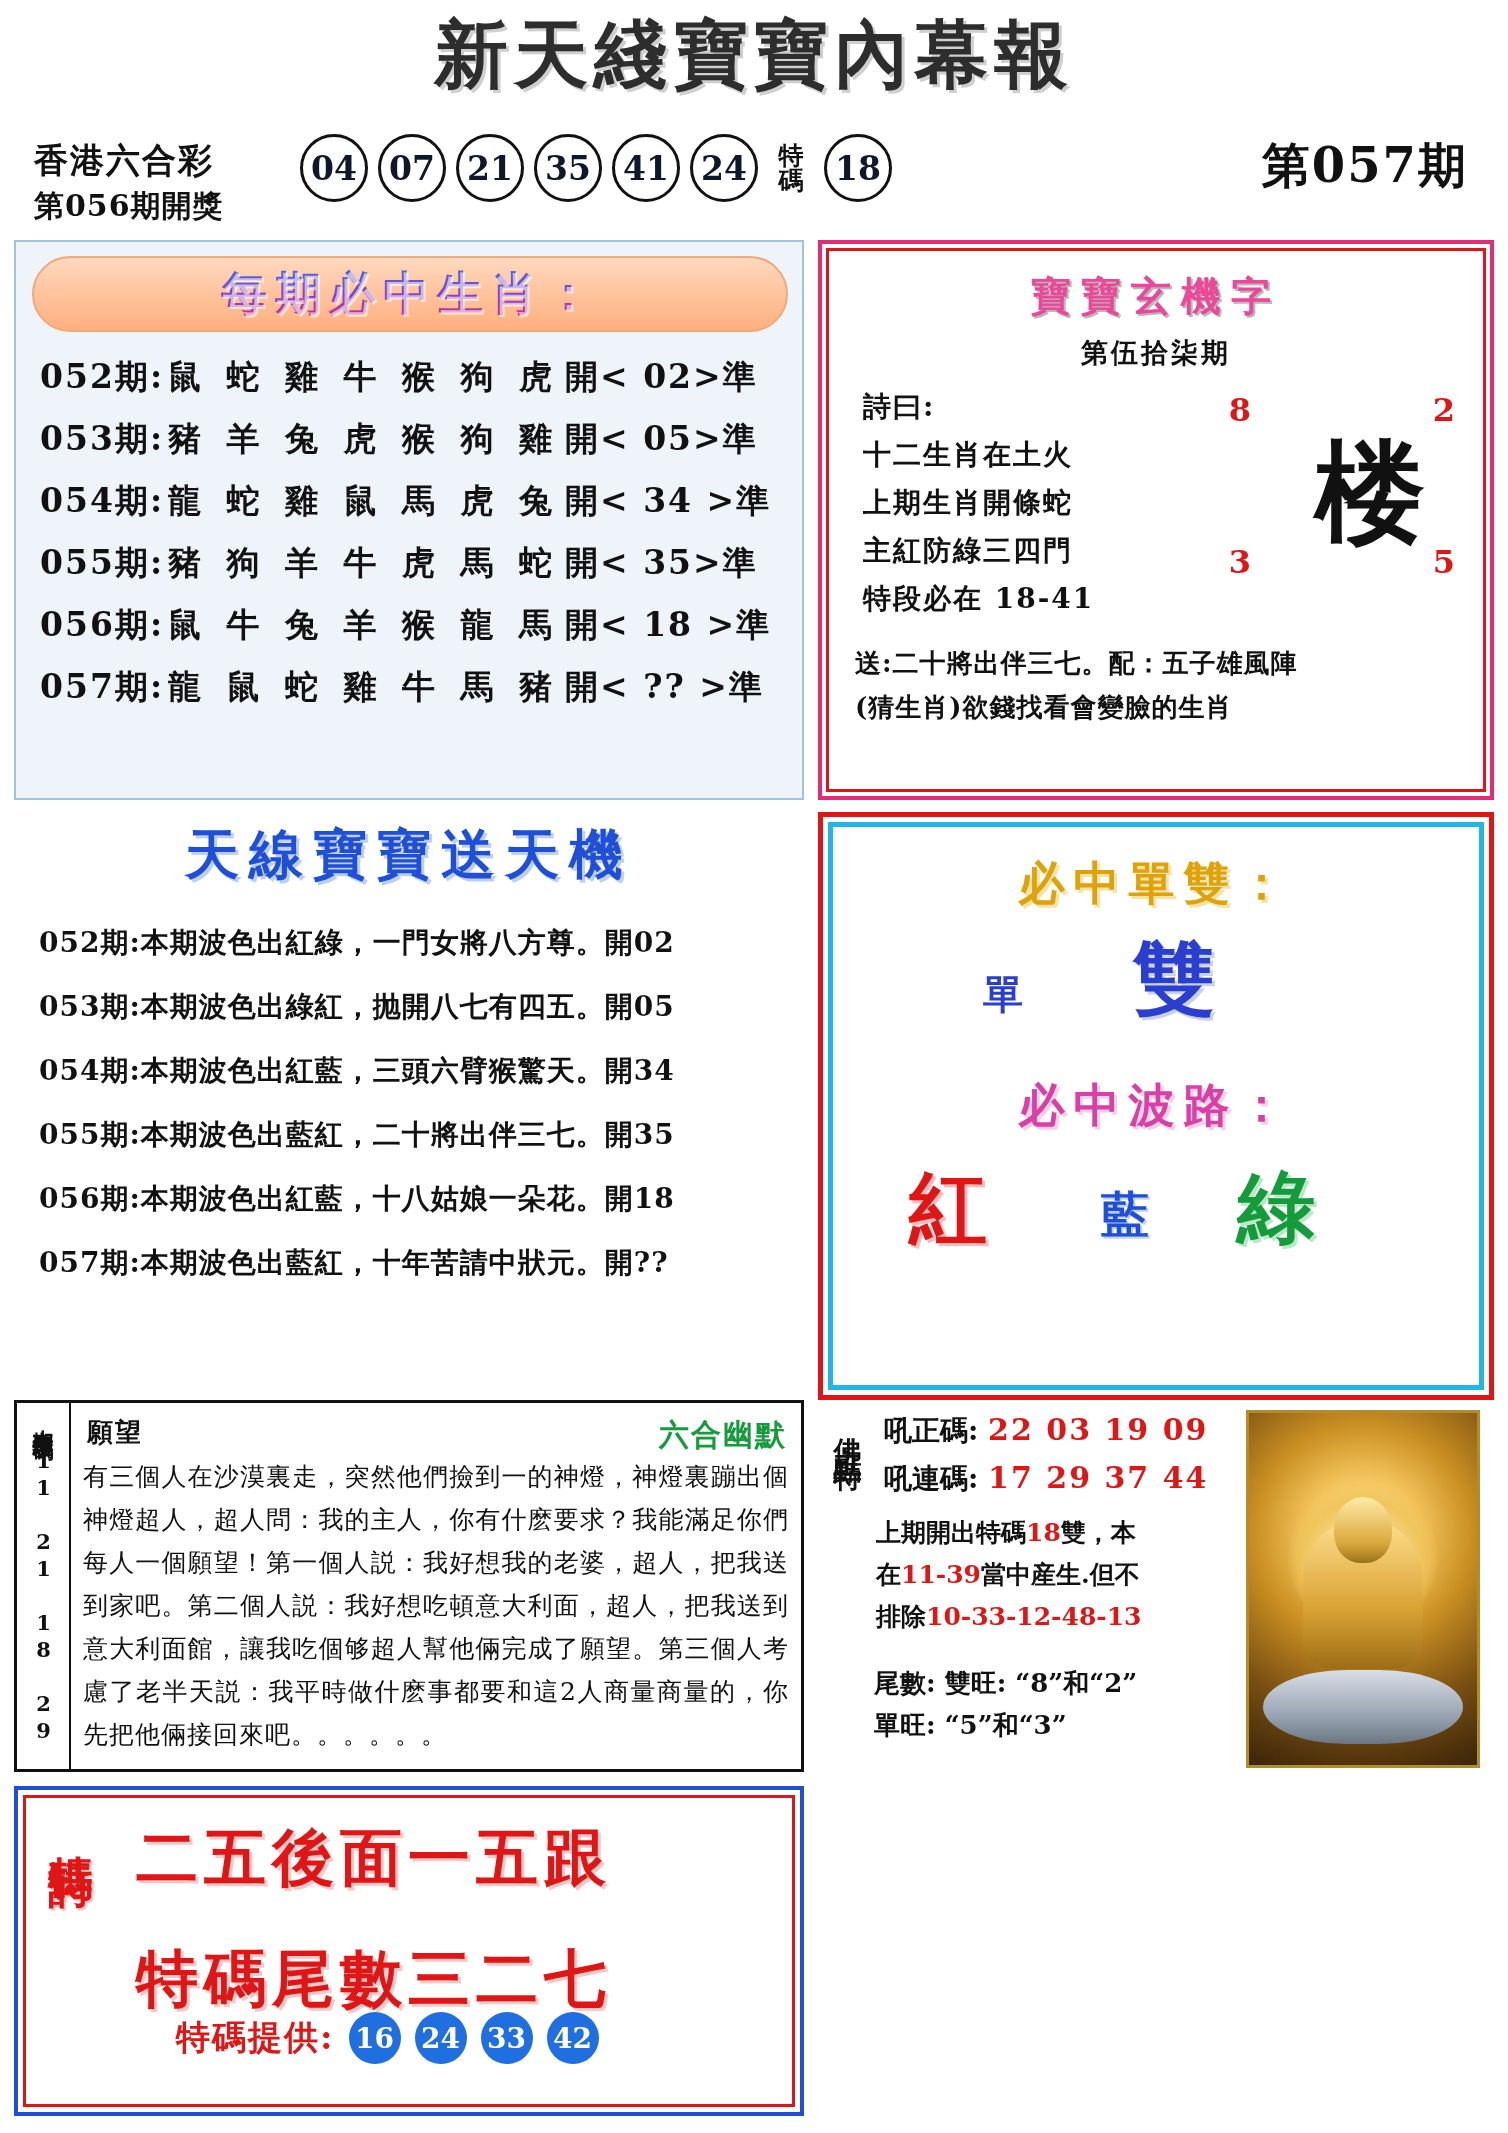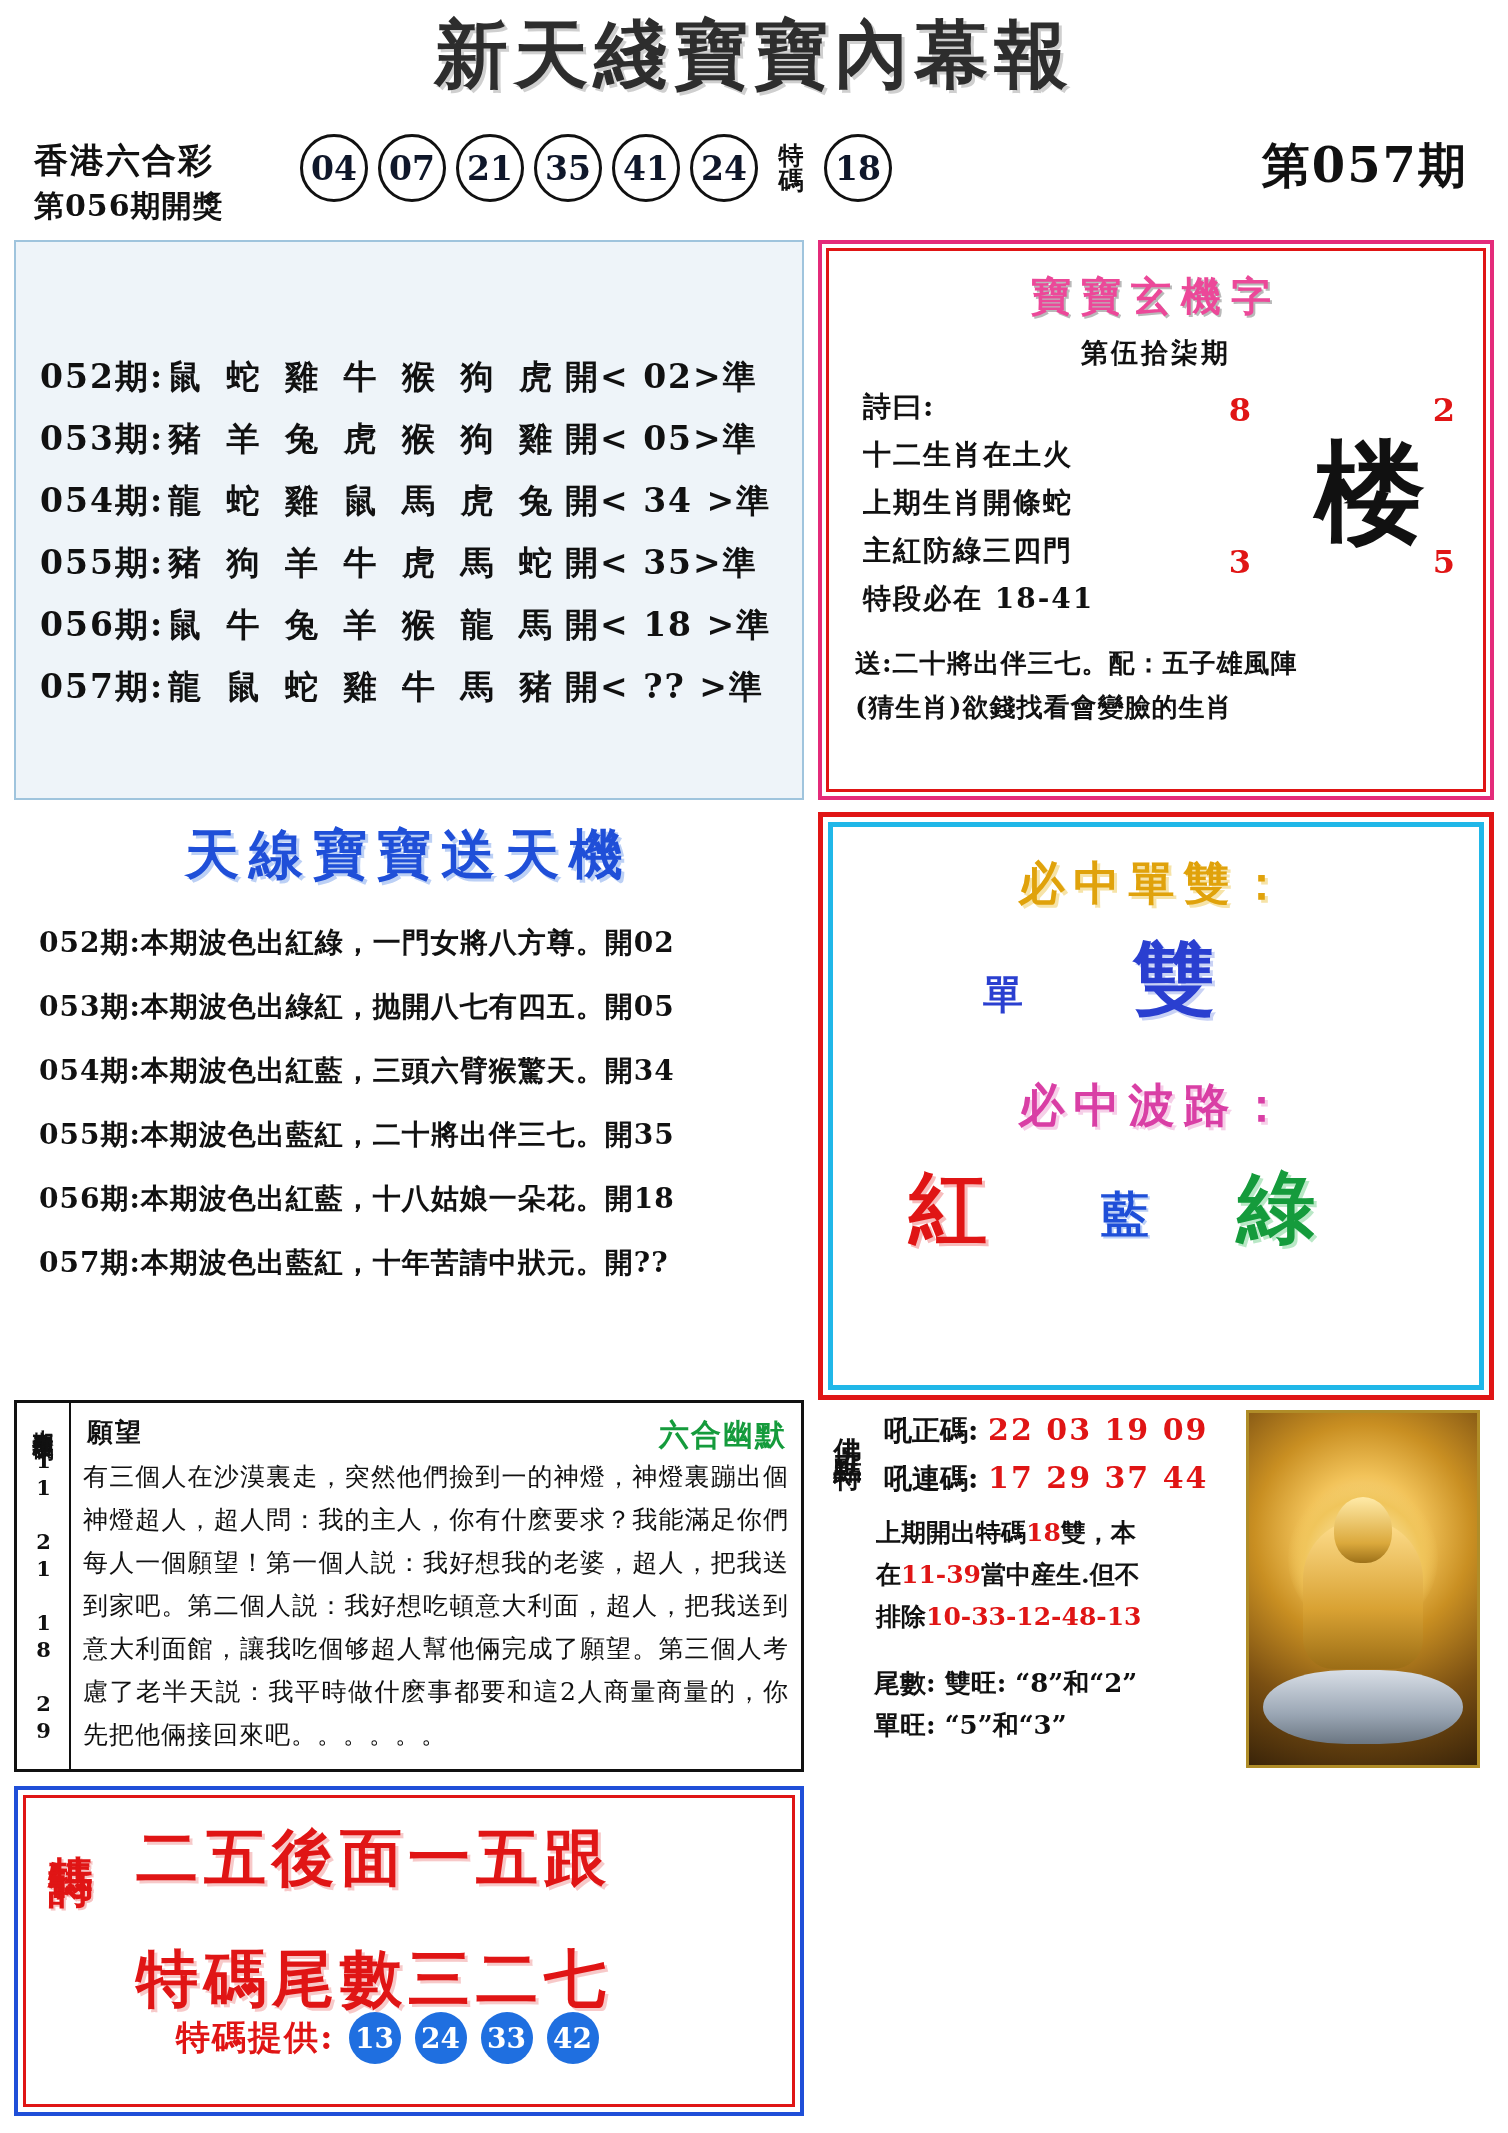--- a/index.html
+++ b/index.html
@@ -362,20 +362,23 @@
       <div class="ball">41</div>
       <div class="ball">24</div>
       <div class="temaLabel">特碼</div>
       <div class="ball">18</div>
     </div>
 
     <div class="issueNo">第057期</div>
   </div>
 
   <div class="box" id="leftTop">
+    <div class="pillTitle">
+      <span>每期必中生肖：</span>
+    </div>
     <div class="zxList">
       <div class="zxRow">
         <span class="an">052期:</span><span class="zo">鼠 蛇 雞 牛 猴 狗 虎</span><span class="kai">開&lt; 02&gt;準</span>
       </div>
       <div class="zxRow">
         <span class="an">053期:</span><span class="zo">豬 羊 兔 虎 猴 狗 雞</span><span class="kai">開&lt; 05&gt;準</span>
       </div>
       <div class="zxRow">
         <span class="an">054期:</span><span class="zo">龍 蛇 雞 鼠 馬 虎 兔</span><span class="kai">開&lt; 34 &gt;準</span>
       </div>
@@ -482,21 +485,21 @@
     </div>
   </div>
 
   <div class="box" id="temaShi">
     <div id="temaShiInner">
       <div class="tsLabel">特碼詩</div>
       <div class="tsLine" id="ts1">二五後面一五跟</div>
       <div class="tsLine" id="ts2">特碼尾數三二七</div>
       <div class="tsProvideRow">
         <span class="tsProvideLabel">特碼提供:</span>
-        <span class="tsBall">13</span>
+        <span class="tsBall">16</span>
         <span class="tsBall">24</span>
         <span class="tsBall">33</span>
         <span class="tsBall">42</span>
       </div>
     </div>
   </div>
 
 </div>
 
 </body></html>

